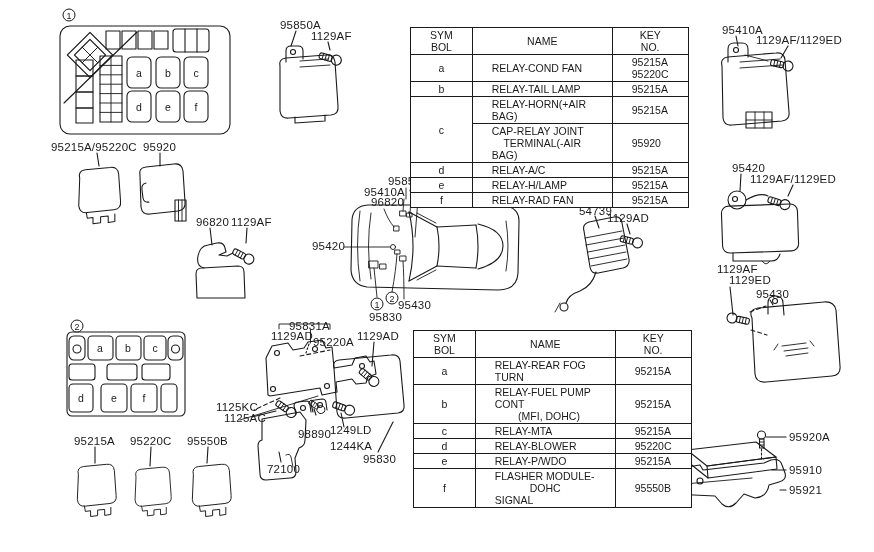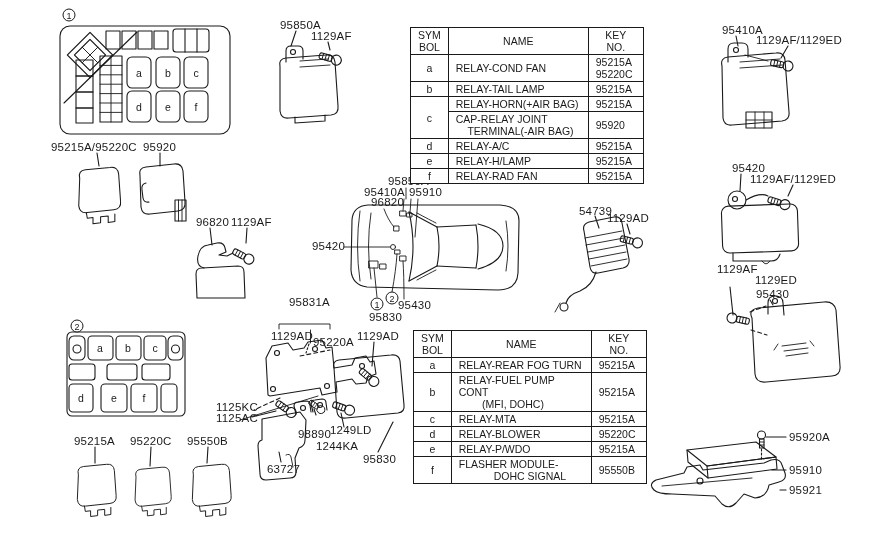--- a/index.html
+++ b/index.html
@@ -9,21 +9,21 @@
   svg.art { position:absolute; left:0; top:0; }
   .ln { fill:none; stroke:#1a1a1a; stroke-width:1.1; stroke-linecap:round; stroke-linejoin:round; }
   .thin { stroke-width:0.9; }
   .dash { stroke-dasharray:4 3; }
   .dot { stroke-dasharray:2 2; }
   .lbl { position:absolute; font-size:11.5px; line-height:13px; white-space:nowrap; letter-spacing:0.2px; }
   .slot { position:absolute; font-size:10.5px; transform:translate(-50%,-50%); }
   .callout { position:absolute; width:13px; height:13px; border:1.2px solid #1a1a1a; border-radius:50%;
              font-size:9px; display:flex; align-items:center; justify-content:center; transform:translate(-50%,-50%); background:#fff; }
   table.ptable { position:absolute; border-collapse:collapse; font-size:10.5px; line-height:12px; background:#fff; }
-  .ptable th, .ptable td { border:1.2px solid #1a1a1a; padding:1px 7px; font-weight:normal; vertical-align:middle; }
+  .ptable th, .ptable td { border:1.2px solid #1a1a1a; padding:1px 19px; font-weight:normal; vertical-align:middle; }
   .ptable th { text-align:center; white-space:pre-line; }
   td.sym { text-align:center; width:28px; }
   td.nm  { width:140px; white-space:pre-wrap; }
   td.key { width:55px; white-space:pre-line; }
 </style>
 </head>
 <body>
 
 <div class="stage">
 
@@ -310,34 +310,34 @@
   <span class="lbl" style="left:369px;top:311px">95830</span>
 
   <span class="lbl" style="left:579px;top:205px">54739</span>
   <span class="lbl" style="left:607px;top:212px">1129AD</span>
 
   <span class="lbl" style="left:722px;top:24px">95410A</span>
   <span class="lbl" style="left:756px;top:34px">1129AF/1129ED</span>
   <span class="lbl" style="left:732px;top:162px">95420</span>
   <span class="lbl" style="left:750px;top:173px">1129AF/1129ED</span>
   <span class="lbl" style="left:717px;top:263px">1129AF</span>
-  <span class="lbl" style="left:755px;top:274px">1129ED</span>
+  <span class="lbl" style="left:729px;top:274px">1129ED</span>
   <span class="lbl" style="left:756px;top:288px">95430</span>
 
-  <span class="lbl" style="left:289px;top:296px">95831A</span>
+  <span class="lbl" style="left:289px;top:320px">95831A</span>
   <span class="lbl" style="left:271px;top:330px">1129AD</span>
   <span class="lbl" style="left:313px;top:336px">95220A</span>
   <span class="lbl" style="left:357px;top:330px">1129AD</span>
   <span class="lbl" style="left:216px;top:401px">1125KC</span>
-  <span class="lbl" style="left:216px;top:412px">1125AC</span>
+  <span class="lbl" style="left:224px;top:412px">1125AC</span>
   <span class="lbl" style="left:298px;top:428px">98890</span>
   <span class="lbl" style="left:330px;top:424px">1249LD</span>
-  <span class="lbl" style="left:316px;top:440px">1244KA</span>
+  <span class="lbl" style="left:330px;top:440px">1244KA</span>
   <span class="lbl" style="left:363px;top:453px">95830</span>
-  <span class="lbl" style="left:267px;top:463px">63727</span>
+  <span class="lbl" style="left:267px;top:463px">72100</span>
 
   <span class="lbl" style="left:74px;top:435px">95215A</span>
   <span class="lbl" style="left:130px;top:435px">95220C</span>
   <span class="lbl" style="left:187px;top:435px">95550B</span>
 
   <span class="lbl" style="left:789px;top:431px">95920A</span>
   <span class="lbl" style="left:789px;top:464px">95910</span>
   <span class="lbl" style="left:789px;top:484px">95921</span>
 
   <span class="callout" style="left:69px;top:15px">1</span>

